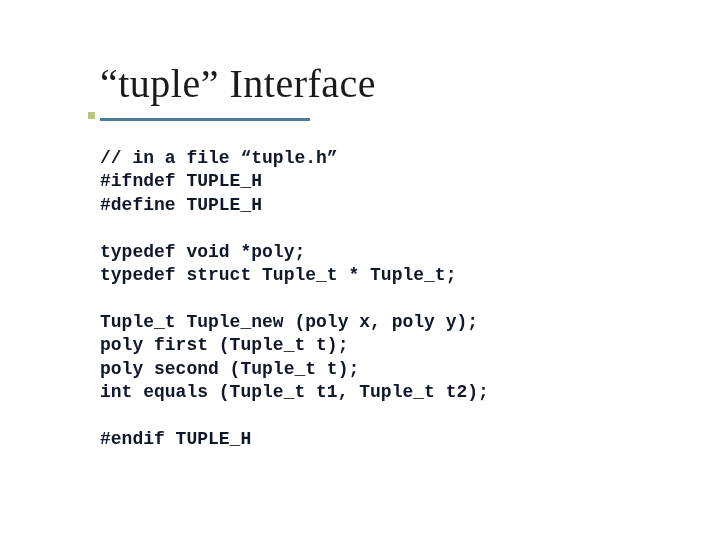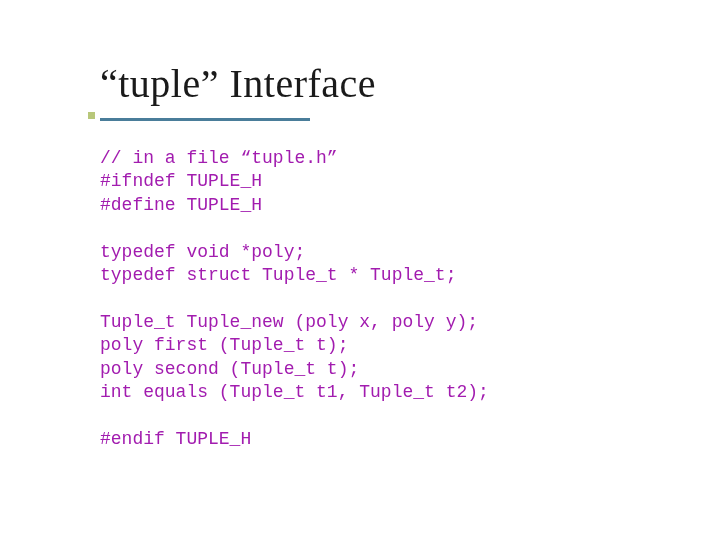--- a/index.html
+++ b/index.html
@@ -37,22 +37,22 @@
   .title {
     font-size: 40px;
     color: #1a1a1a;
     margin: 0 0 40px 0;
     font-weight: normal;
     letter-spacing: 0.5px;
   }
   .code {
     font-family: "Courier New", Courier, monospace;
     font-size: 18px;
-    font-weight: normal;
-    color: #a21caf;
+    font-weight: bold;
+    color: #0f172a;
     white-space: pre;
     line-height: 1.3;
   }
 </style>
 </head>
 <body>
 
 <div class="slide">
   <div class="bullet"></div>
   <div class="accent-bar"></div>

